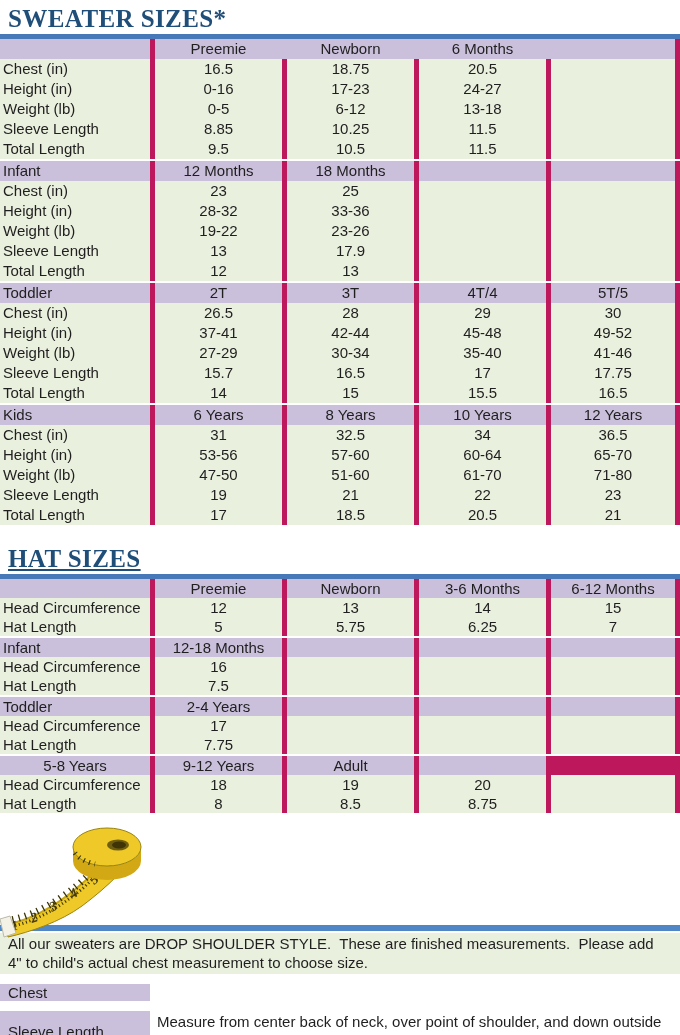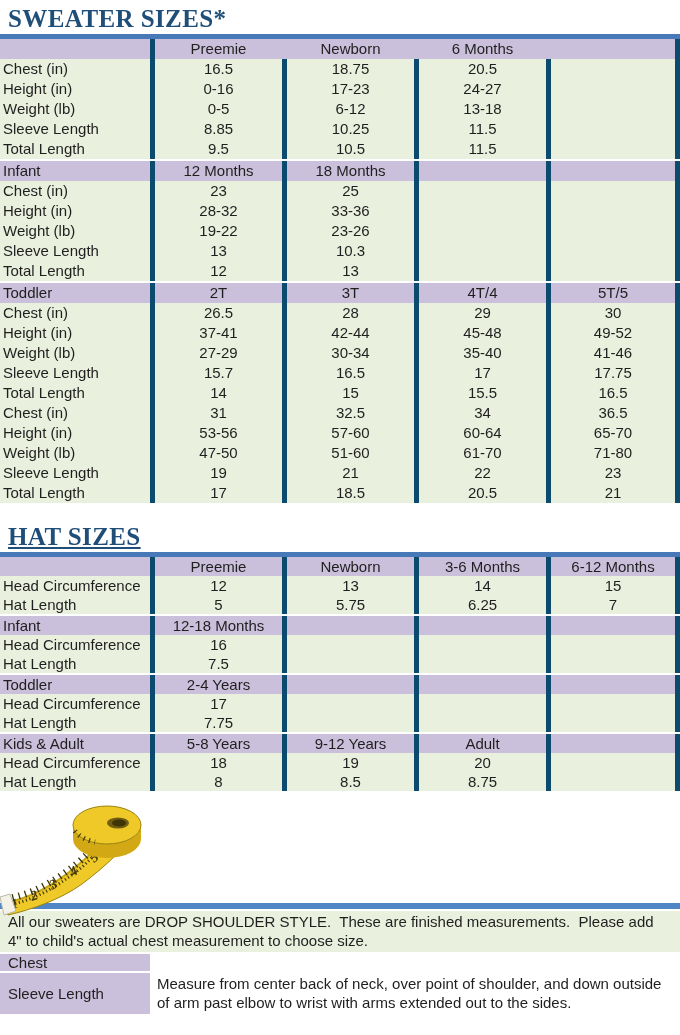--- a/index.html
+++ b/index.html
@@ -27,21 +27,21 @@
   h1.hat-title{margin-top:20px;text-decoration:underline;}
   .rule{height:5px;background:var(--rule);width:680px;}
   .rule-light{background:var(--rule-light);height:6px;}
 
   
   .sizetable{width:680px;}
   .row{
     display:grid;
     grid-template-columns:150px 127px 127px 127px 124px;
     column-gap:5px;
-    background:#0c4a6e;
+    background:#be185d;
   }
   .sweater .row{height:20px;line-height:20px;}
   .hat .row{height:19px;line-height:19px;}
   .row.header-row{margin-top:2px;}
   .sweater .row.first-header{margin-top:0;}
   .hat .row.first-header{margin-top:0;}
   .cell{font-size:15px;overflow:hidden;white-space:nowrap;}
   .label-cell{text-align:left;padding-left:3px;}
   .data-cell{text-align:center;}
   .purple{background:var(--purple);}
@@ -64,21 +64,21 @@
     color:var(--heading2);font-size:26px;letter-spacing:0.5px;
     line-height:28px;white-space:nowrap;
   }
   .intro-band{
     margin-top:2px;background:var(--green);
     font-size:15px;line-height:19px;padding:1px 14px 2px 8px;
     white-space:pre-wrap;
   }
   .m-row{
     display:grid;grid-template-columns:150px 520px;column-gap:5px;
-    margin-top:2px;background:#ffffff;
+    margin-top:10px;background:#ffffff;
   }
   .m-label{
     background:var(--purple);font-size:15px;
     display:flex;align-items:center;padding-left:8px;
   }
   .m-text{
     background:#ffffff;font-size:15px;line-height:19px;
     padding:1px 0 2px 2px;
   }
 </style>
@@ -156,21 +156,21 @@
     <div class="row">
       <div class="cell label-cell green">Weight (lb)</div>
       <div class="cell data-cell green">19-22</div>
       <div class="cell data-cell green">23-26</div>
       <div class="cell data-cell green"></div>
       <div class="cell data-cell green"></div>
     </div>
     <div class="row">
       <div class="cell label-cell green">Sleeve Length</div>
       <div class="cell data-cell green">13</div>
-      <div class="cell data-cell green">10.3</div>
+      <div class="cell data-cell green">17.9</div>
       <div class="cell data-cell green"></div>
       <div class="cell data-cell green"></div>
     </div>
     <div class="row">
       <div class="cell label-cell green">Total Length</div>
       <div class="cell data-cell green">12</div>
       <div class="cell data-cell green">13</div>
       <div class="cell data-cell green"></div>
       <div class="cell data-cell green"></div>
     </div>
@@ -208,20 +208,27 @@
       <div class="cell data-cell green">16.5</div>
       <div class="cell data-cell green">17</div>
       <div class="cell data-cell green">17.75</div>
     </div>
     <div class="row">
       <div class="cell label-cell green">Total Length</div>
       <div class="cell data-cell green">14</div>
       <div class="cell data-cell green">15</div>
       <div class="cell data-cell green">15.5</div>
       <div class="cell data-cell green">16.5</div>
+    </div>
+    <div class="row header-row">
+      <div class="cell label-cell purple">Kids</div>
+      <div class="cell data-cell purple">6 Years</div>
+      <div class="cell data-cell purple">8 Years</div>
+      <div class="cell data-cell purple">10 Years</div>
+      <div class="cell data-cell purple">12 Years</div>
     </div>
     <div class="row">
       <div class="cell label-cell green">Chest (in)</div>
       <div class="cell data-cell green">31</div>
       <div class="cell data-cell green">32.5</div>
       <div class="cell data-cell green">34</div>
       <div class="cell data-cell green">36.5</div>
     </div>
     <div class="row">
       <div class="cell label-cell green">Height (in)</div>
@@ -313,21 +320,20 @@
       <div class="cell data-cell green"></div>
     </div>
     <div class="row">
       <div class="cell label-cell green">Hat Length</div>
       <div class="cell data-cell green">7.75</div>
       <div class="cell data-cell green"></div>
       <div class="cell data-cell green"></div>
       <div class="cell data-cell green"></div>
     </div>
     <div class="row header-row">
-      <div class="cell label-cell purple">Kids &amp; Adult</div>
       <div class="cell data-cell purple">5-8 Years</div>
       <div class="cell data-cell purple">9-12 Years</div>
       <div class="cell data-cell purple">Adult</div>
       <div class="cell data-cell purple"></div>
     </div>
     <div class="row">
       <div class="cell label-cell green">Head Circumference</div>
       <div class="cell data-cell green">18</div>
       <div class="cell data-cell green">19</div>
       <div class="cell data-cell green">20</div>

